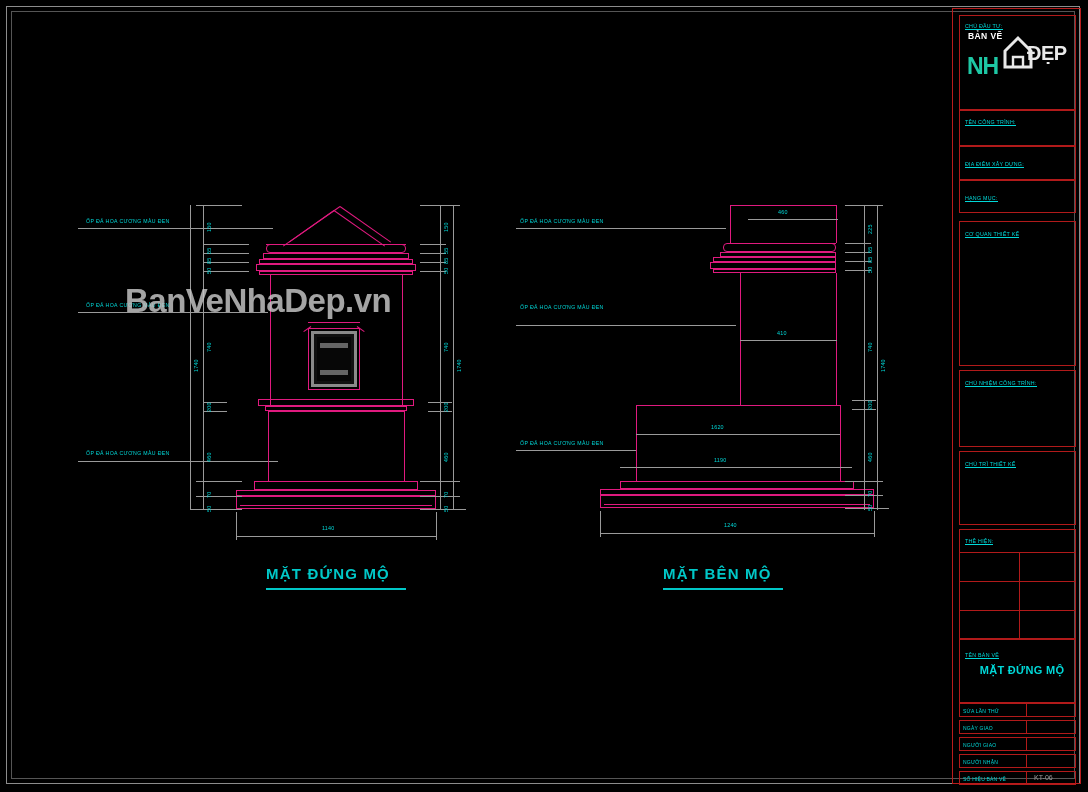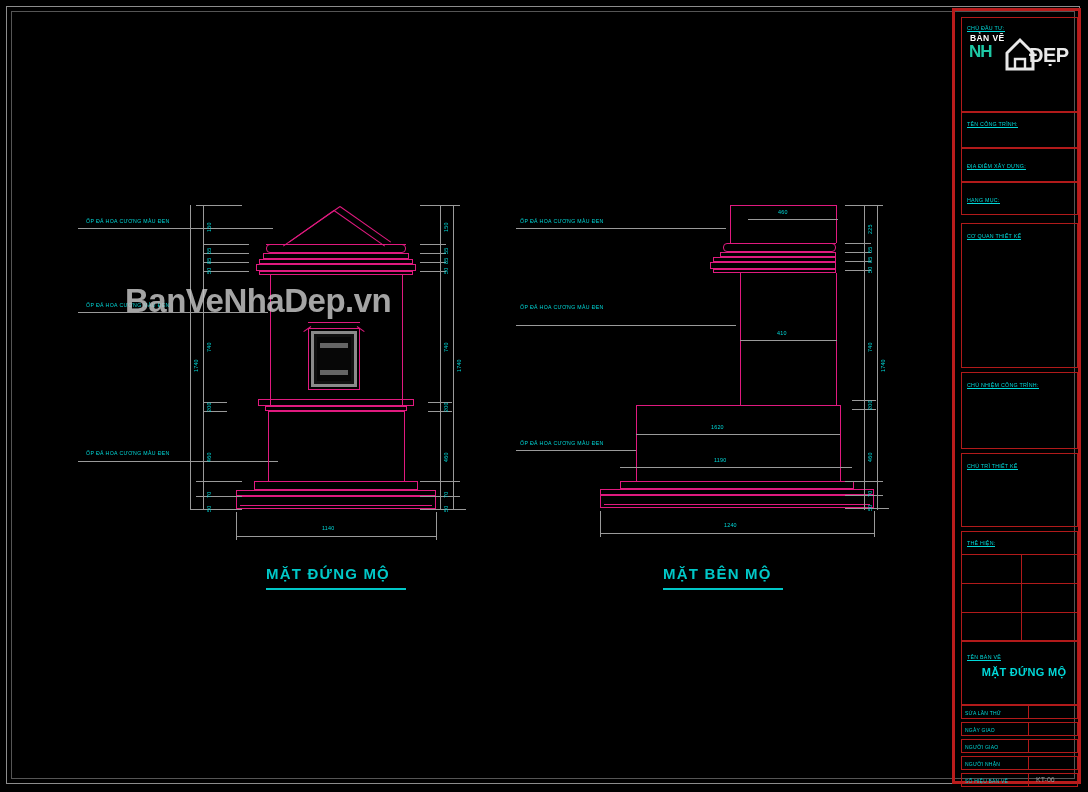--- a/index.html
+++ b/index.html
@@ -35,40 +35,40 @@
           letter-spacing:1.2px;white-space:nowrap;}
 
   
   .wm{position:absolute;color:#c9c9c9;opacity:.82;white-space:nowrap;
       font-weight:bold;}
   .wm-mid{font-size:33px;letter-spacing:-.5px;}
   .wm-bot{font-size:29px;letter-spacing:.2px;color:#c9c9c9;opacity:.92;}
 
   
   .tb{position:absolute;left:952px;top:8px;width:129px;height:776px;
-      border:3px solid #b91c1c;box-sizing:border-box;}
+      border:1px solid #b91c1c;box-sizing:border-box;}
   .tbcell{position:absolute;border:1px solid #b11a1a;box-sizing:border-box;
           left:6px;width:117px;}
   .tbtxt{position:absolute;color:#00d8d8;font-size:5.3px;letter-spacing:.25px;
          white-space:nowrap;border-bottom:1px solid #00d8d8;padding-bottom:0px;}
   .tbrow{position:absolute;left:6px;width:117px;height:14px;
          border:1px solid #b11a1a;box-sizing:border-box;}
   .tbrow .k{position:absolute;left:3px;top:3.5px;font-size:5px;color:#00d8d8;
             white-space:nowrap;letter-spacing:.2px;}
   .tbrow .vsep{position:absolute;left:66px;top:0;width:1px;height:100%;
                background:#b11a1a;}
   .tbrow .v{position:absolute;left:74px;top:2px;font-size:7px;color:#9a9a9a;
             white-space:nowrap;}
   .tbsplit{position:absolute;background:#b11a1a;}
 
   
   .logo{position:absolute;left:14px;top:22px;width:104px;height:45px;}
   .logo .bv{position:absolute;left:1px;top:0px;font-size:8.5px;font-weight:bold;
             color:#fff;letter-spacing:.4px;}
-  .logo .nh{position:absolute;left:0px;top:9px;font-size:17px;font-weight:bold;
+  .logo .nh{position:absolute;left:0px;top:22px;font-size:23px;font-weight:bold;
             color:#1ec8a5;letter-spacing:-1px;}
   .logo .dep{position:absolute;left:60px;top:11px;font-size:20px;font-weight:bold;
              color:#e9e9e9;letter-spacing:-.5px;}
   .logo .house{position:absolute;left:36px;top:4px;width:30px;height:34px;}
 </style>
 </head>
 <body>
 
 <div id="stage">
 

